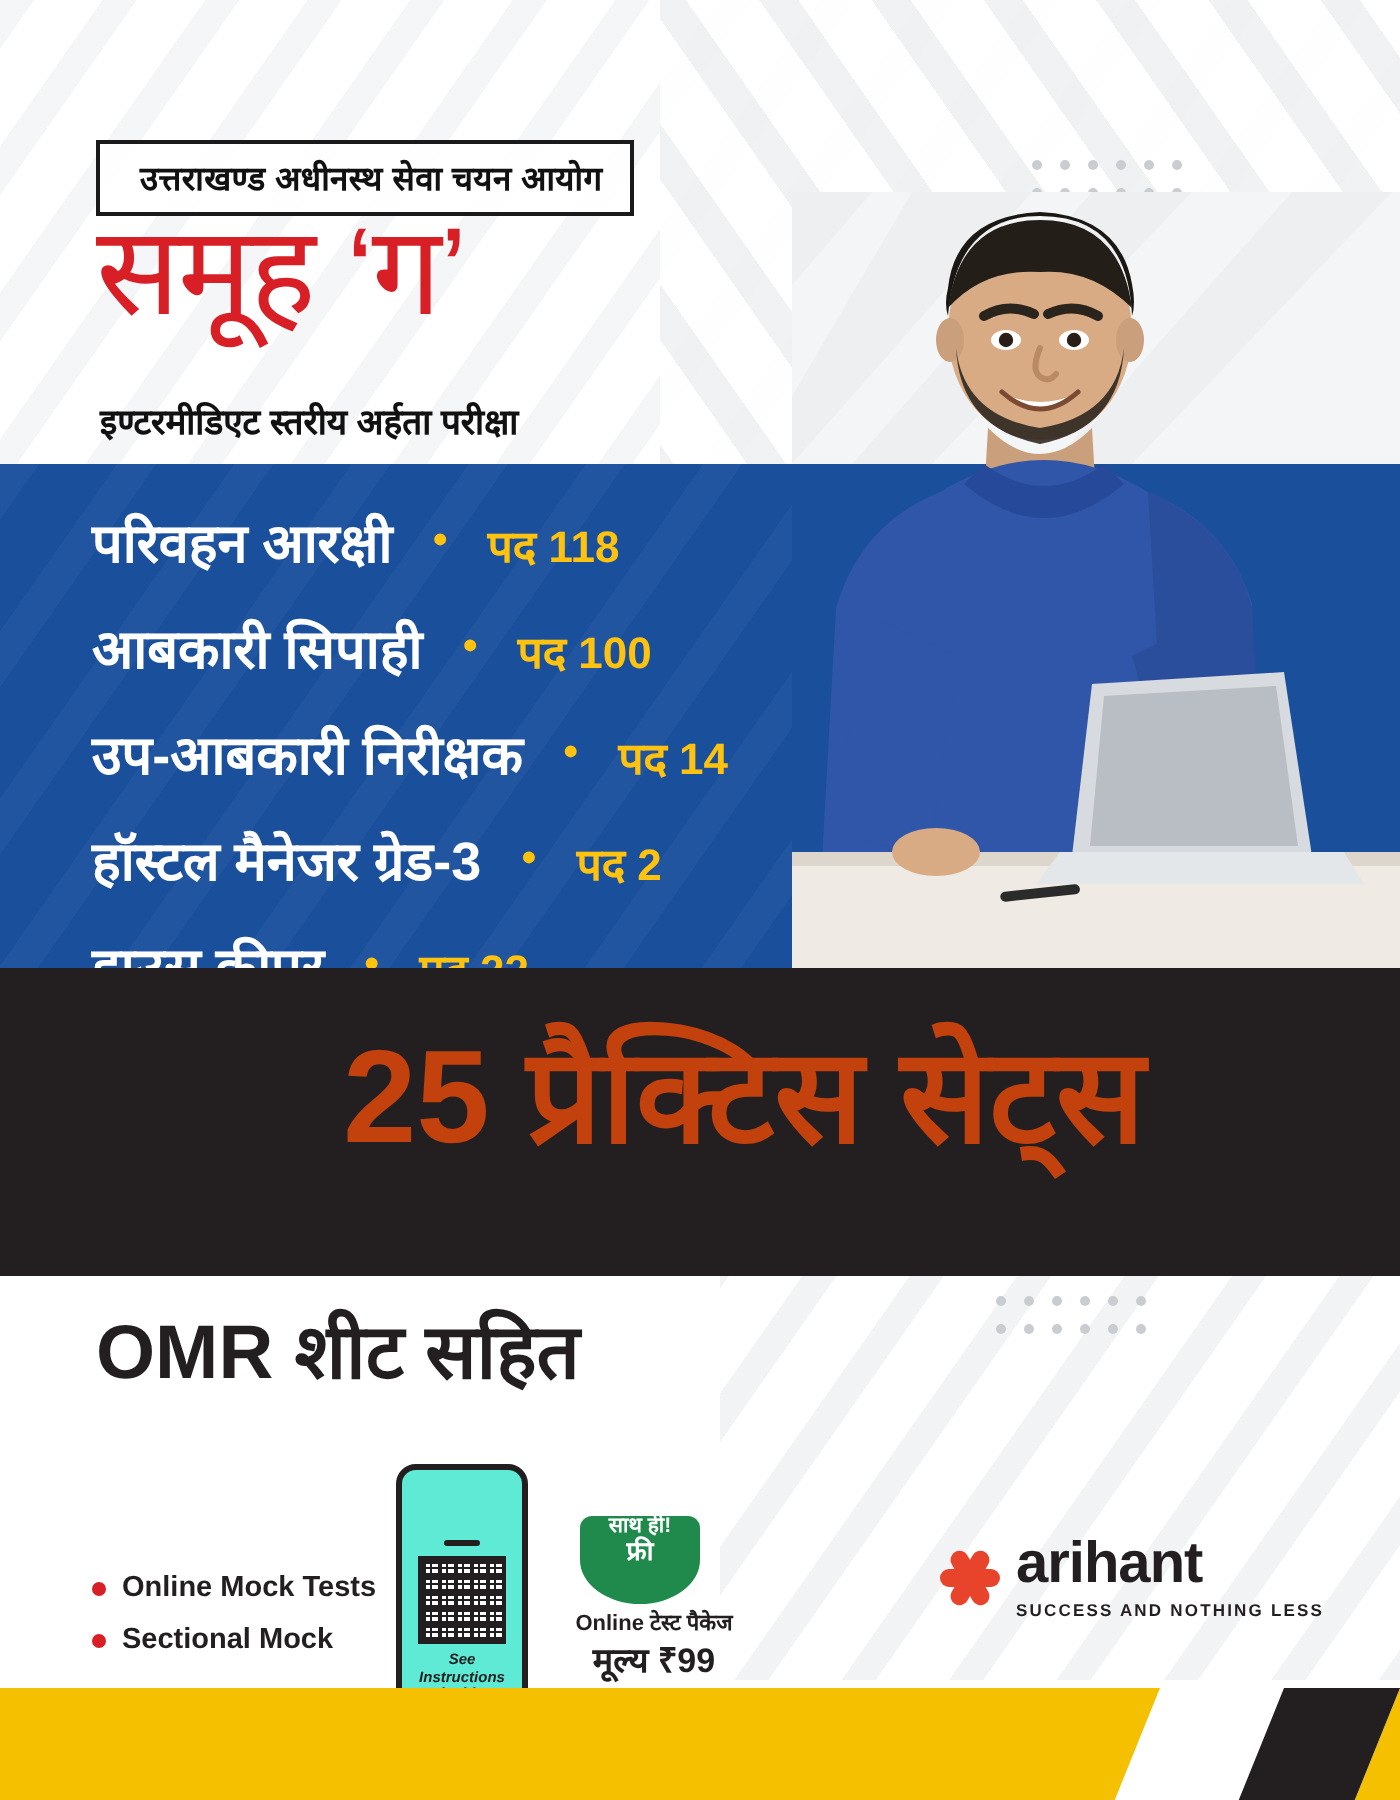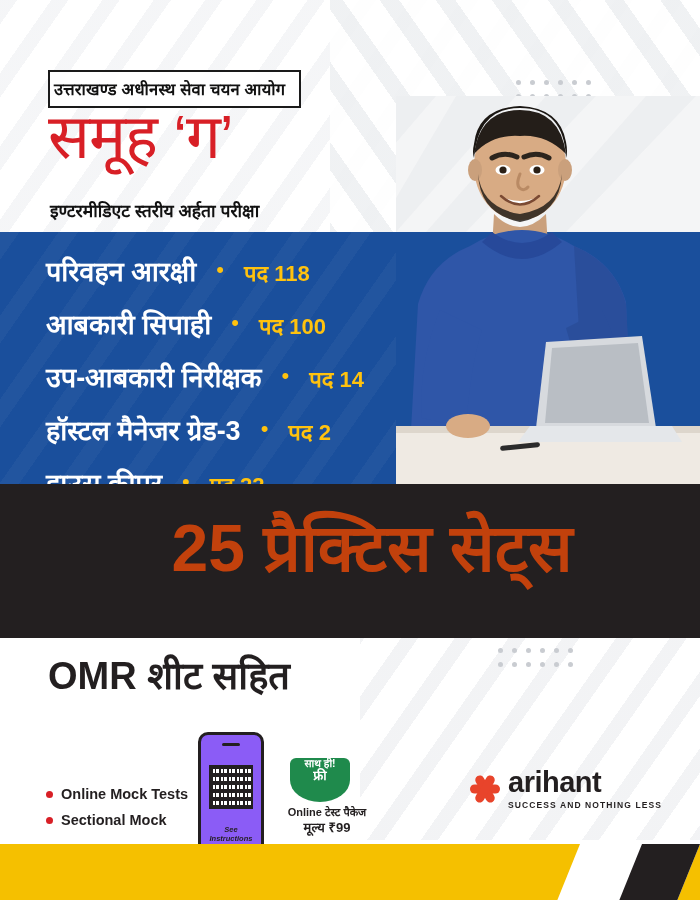--- a/index.html
+++ b/index.html
@@ -35,21 +35,21 @@
     opacity: .9;
   }
 
   
   .top-area {
     position: absolute; top: 0; left: 0; width: 700px; height: 232px;
   }
   .org-box {
     position: absolute; top: 70px; left: 48px;
     border: 2px solid #1a1a1a;
-    padding: 5px 14px 6px 4px;
+    padding: 5px 14px 6px 20px;
     background: rgba(255,255,255,.9);
   }
   .org-box .org-text {
     font-size: 16.5px; font-weight: bold; color: #111; white-space: nowrap;
     letter-spacing: .2px;
   }
   .main-title {
     position: absolute; top: 104px; left: 48px;
     font-size: 62px; line-height: 1.05; font-weight: normal;
     color: #d81f26;
@@ -123,22 +123,22 @@
   }
   .feat-row { display: flex; align-items: center; gap: 8px; margin-bottom: 10px; white-space: nowrap; }
   .feat-dot { width: 7px; height: 7px; border-radius: 50%; background: #d81f26; display: inline-block; }
   .feat-text { font-size: 14.5px; font-weight: bold; color: #231f20; }
 
   
   .phone {
     position: absolute; top: 732px; left: 198px;
     width: 66px; height: 122px;
     border: 3px solid #231f20; border-radius: 10px;
-    background: #8b5cf6;
-    display: flex; flex-direction: column; align-items: center; justify-content: space-between;
+    background: #5eead4;
+    display: flex; flex-direction: column; align-items: center; justify-content: flex-end;
     padding-top: 8px;
   }
   .phone .notch { width: 18px; height: 3px; border-radius: 2px; background: #231f20; margin-bottom: 5px; }
   .qr {
     width: 44px; height: 44px;
     background-image:
       linear-gradient(90deg, #231f20 25%, transparent 25%, transparent 50%, #231f20 50%, #231f20 62%, transparent 62%),
       linear-gradient(0deg, #231f20 20%, transparent 20%, transparent 45%, #231f20 45%, #231f20 55%, transparent 55%, transparent 78%, #231f20 78%);
     background-size: 8px 8px, 8px 8px;
     background-color: #fff;
@@ -159,21 +159,21 @@
     display: flex; flex-direction: column; align-items: center; justify-content: flex-start;
     color: #fff; line-height: 1.05;
   }
   .free-badge .l1 { font-size: 10.5px; font-weight: bold; }
   .free-badge .l2 { font-size: 13px; font-weight: bold; }
   .online-pack {
     position: absolute; top: 806px; left: 272px;
     text-align: center; width: 110px; line-height: 1.25;
   }
   .online-pack .op1 { font-size: 11px; font-weight: bold; color: #231f20; }
-  .online-pack .op2 { font-size: 13px; font-weight: bold; color: #231f20; }
+  .online-pack .op2 { font-size: 17px; font-weight: bold; color: #231f20; }
 
   
   .logo { position: absolute; top: 768px; left: 470px; display: flex; align-items: center; gap: 8px; }
   .logo-mark { position: relative; width: 30px; height: 30px; }
   .logo-mark i {
     position: absolute; top: 50%; left: 50%; width: 30px; height: 9px;
     background: #e8442b; border-radius: 5px; transform-origin: center;
   }
   .logo-mark i:nth-child(1) { transform: translate(-50%,-50%) rotate(0deg); }
   .logo-mark i:nth-child(2) { transform: translate(-50%,-50%) rotate(60deg); }

